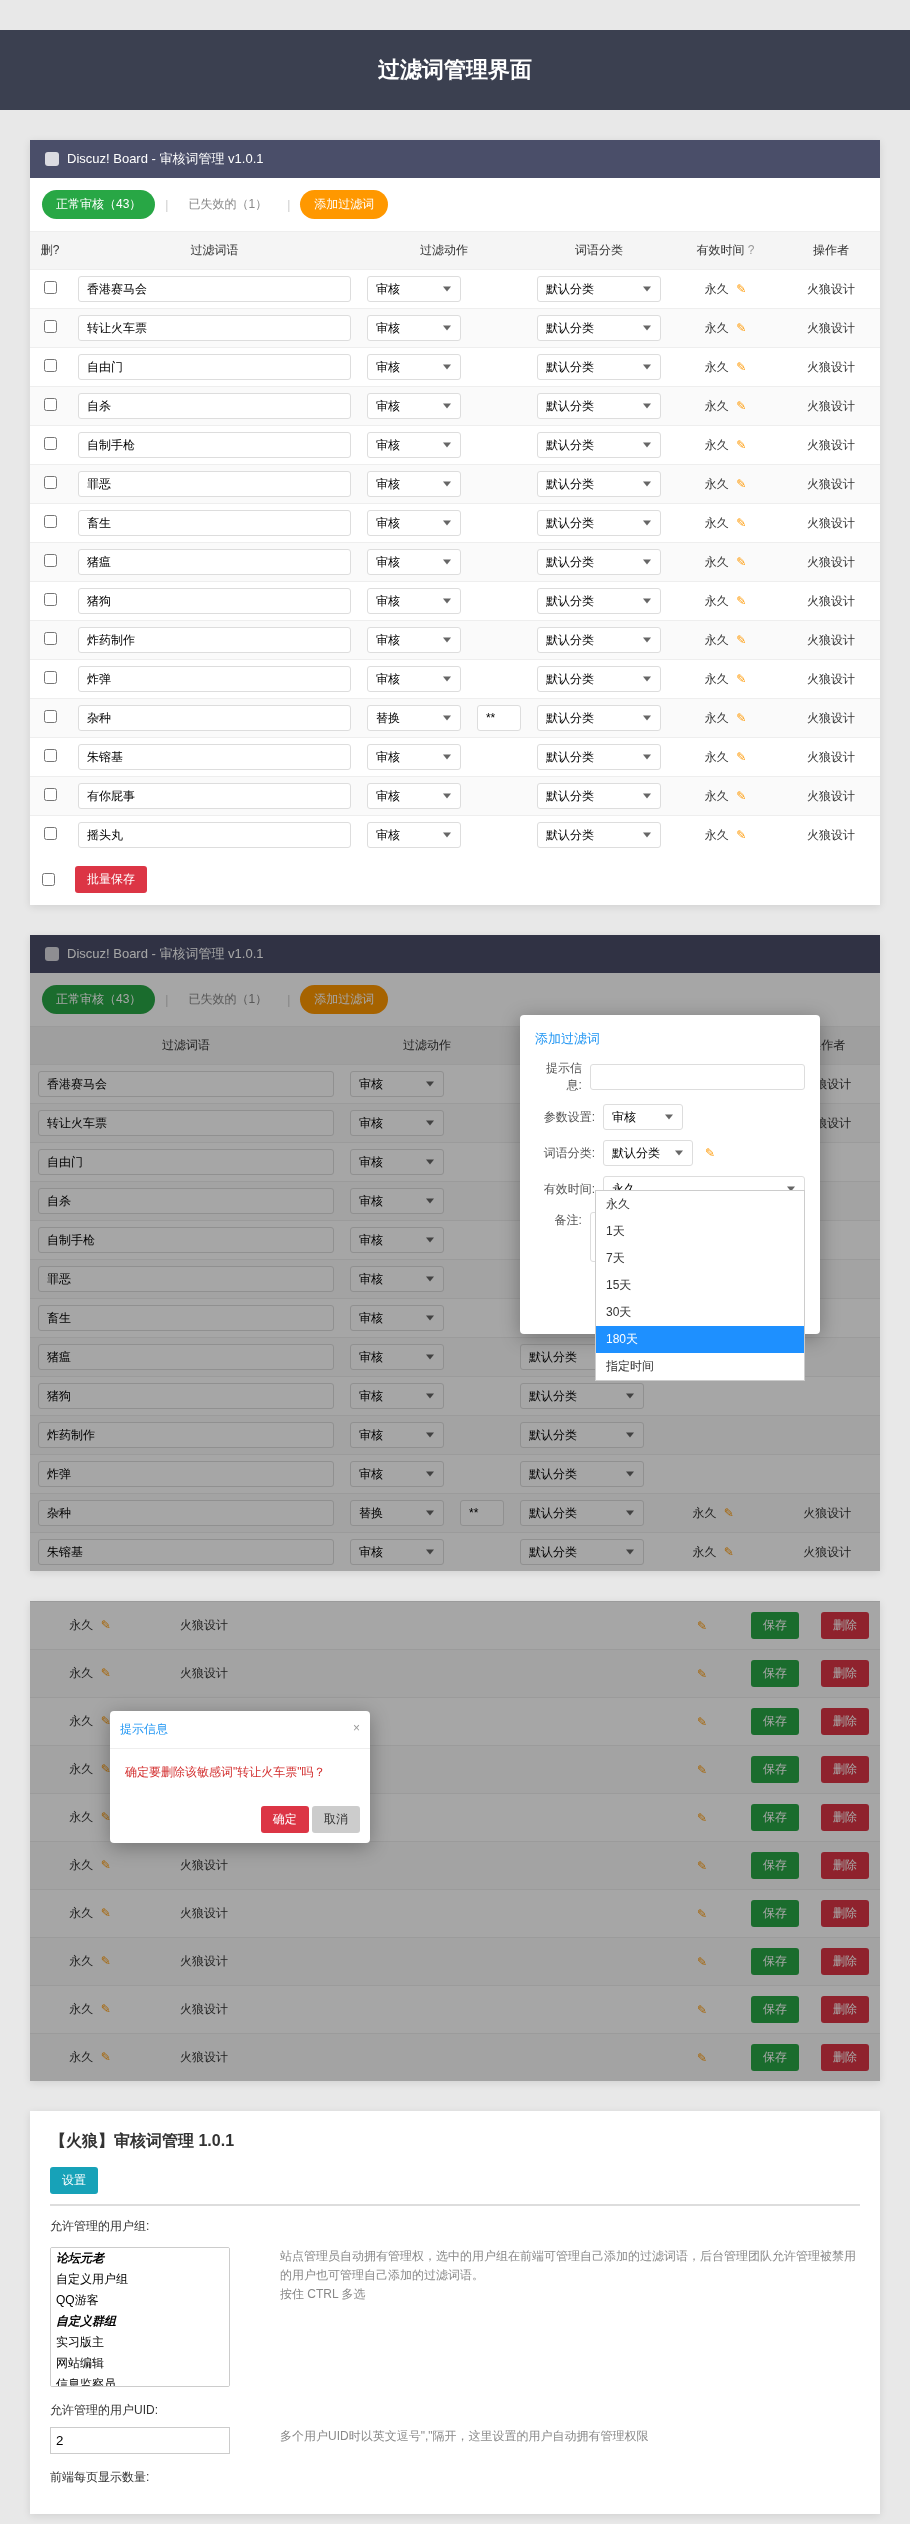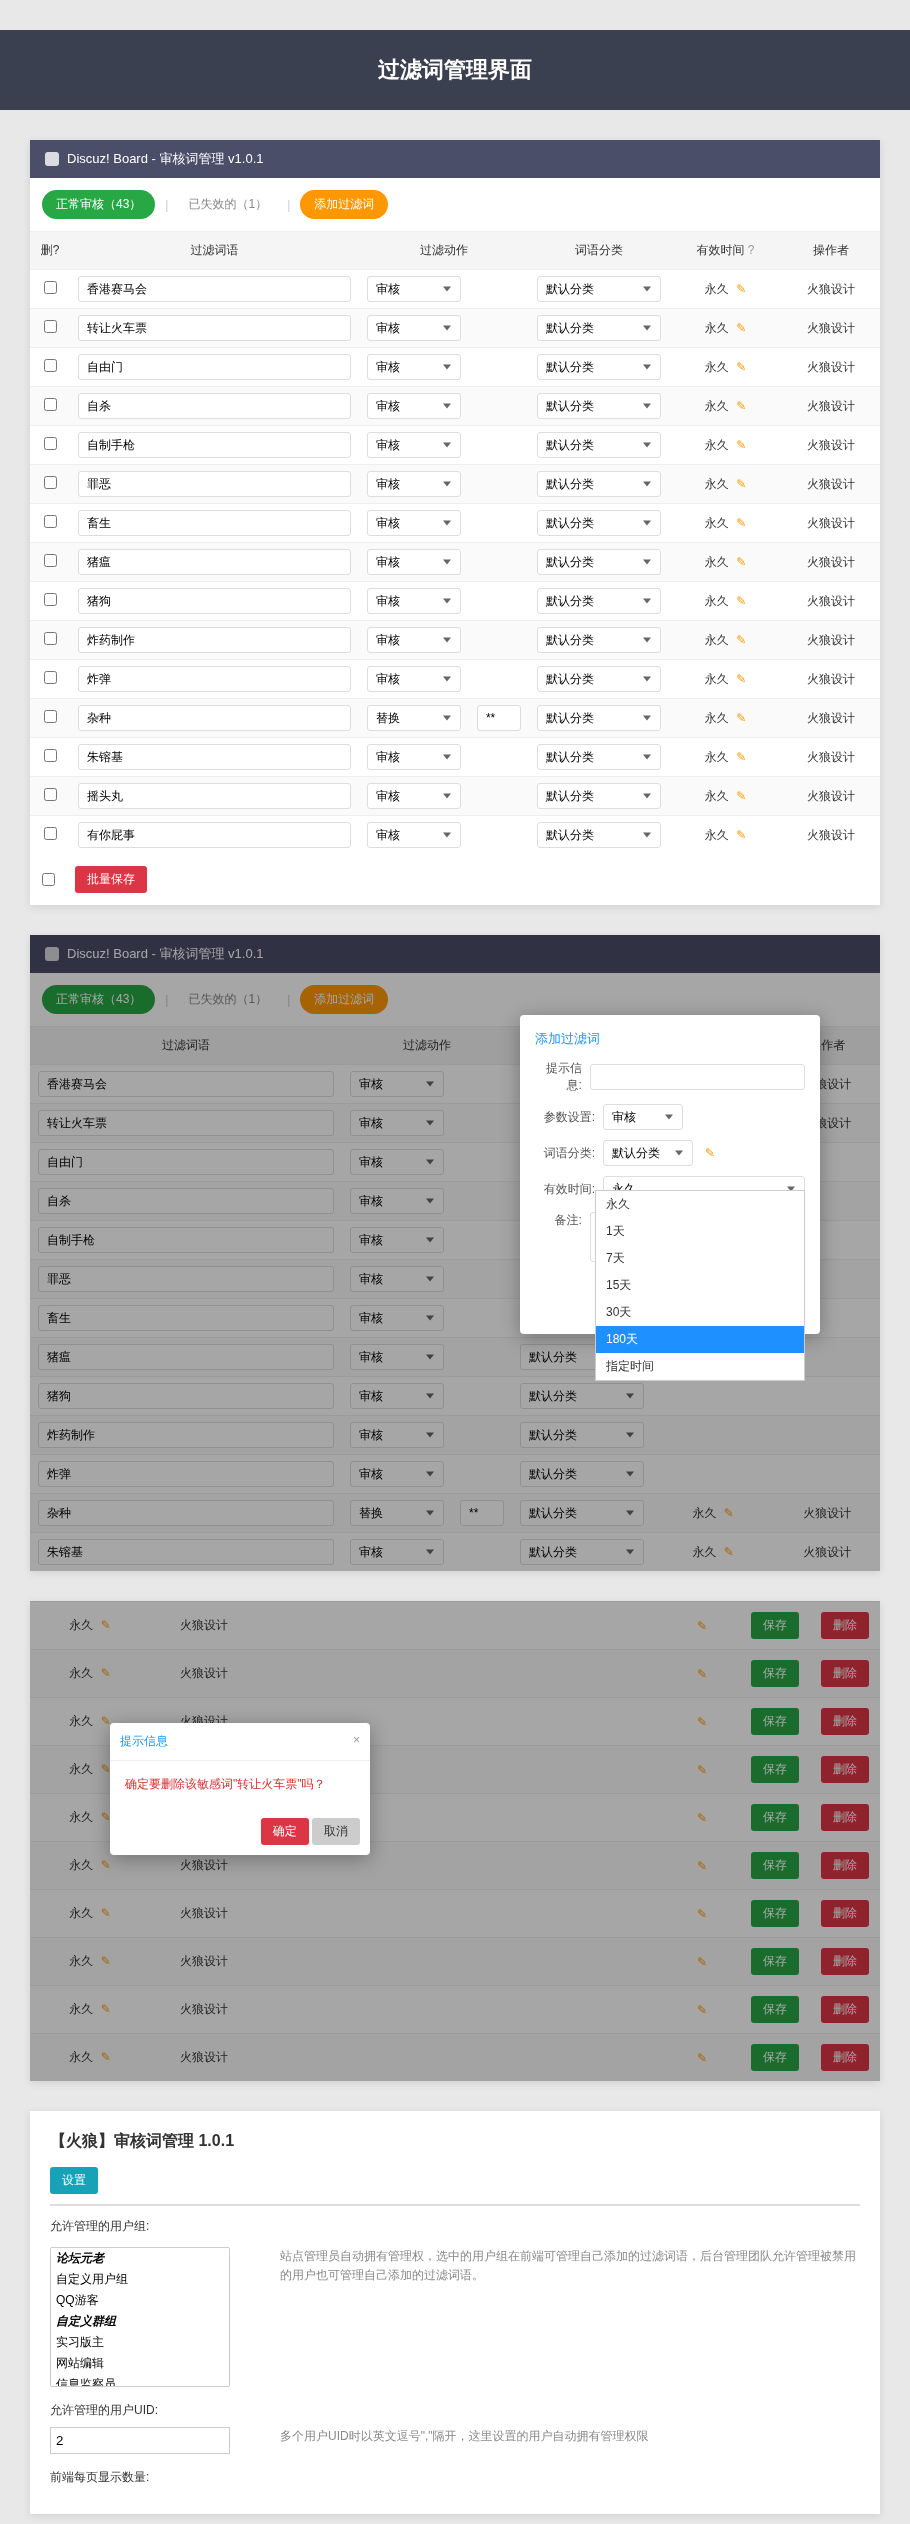--- a/index.html
+++ b/index.html
@@ -34,21 +34,21 @@
 .modal{position:absolute;background:#fff;border-radius:4px;box-shadow:0 4px 20px rgba(0,0,0,0.3);padding:15px;z-index:10}
 .modal-add{right:60px;top:80px;width:300px}
 .modal-title{color:#2196f3;font-size:13px;margin-bottom:12px}
 .frow{display:flex;align-items:center;margin-bottom:10px;gap:8px}
 .flabel{width:60px;text-align:right;font-size:12px;color:#555}
 .dropdown-open{position:absolute;background:#fff;border:1px solid #ccc;right:15px;top:175px;width:210px;z-index:20}
 .dropdown-open div{padding:5px 10px;font-size:12px;cursor:pointer}
 .dropdown-open div:hover,.dropdown-open .hov{background:#1e90ff;color:#fff}
 .panel3{position:relative;padding:0}
 .panel3 .tbl td{padding:10px 8px}
-.modal-confirm{left:80px;top:122px;width:260px;padding:0}
+.modal-confirm{left:80px;top:110px;width:260px;padding:0}
 .modal-confirm .mh{padding:10px;color:#2196f3;border-bottom:1px solid #eee;display:flex;justify-content:space-between}
 .modal-confirm .mb{padding:15px;color:#d32f2f;font-size:12px}
 .modal-confirm .mf{padding:10px;text-align:right}
 .close-x{color:#999;cursor:pointer}
 .panel4{padding:20px}
 .h1{font-size:16px;font-weight:bold;margin-bottom:15px}
 .section-h{font-weight:bold;margin:15px 0 10px;padding-bottom:5px}
 .hr{border:none;border-top:1px solid #ddd}
 .multiselect{width:180px;height:140px;border:1px solid #ccc;font-size:12px}
 .multiselect option{padding:2px 5px}
@@ -249,34 +249,34 @@
           </td>
   <td style="width:60px"></td>
   <td style="width:140px">
             <span class="sel-wrap"><select class="sel"><option>默认分类</option></select></span>
           </td>
   <td class="timecol"><span>永久</span> <span class="pencil">✎</span></td>
   <td>火狼设计</td>
         </tr>
         <tr>
           <td><input type="checkbox" class="cb" style=""></td>
+  <td><input class="inp" value="有你屁事" style=""></td>
+  <td style="width:110px">
+            <span class="sel-wrap"><select class="sel"><option>审核</option></select></span>
+          </td>
+  <td style="width:60px"></td>
+  <td style="width:140px">
+            <span class="sel-wrap"><select class="sel"><option>默认分类</option></select></span>
+          </td>
+  <td class="timecol"><span>永久</span> <span class="pencil">✎</span></td>
+  <td>火狼设计</td>
+        </tr>
+        <tr>
+          <td><input type="checkbox" class="cb" style=""></td>
   <td><input class="inp" value="摇头丸" style=""></td>
-  <td style="width:110px">
-            <span class="sel-wrap"><select class="sel"><option>审核</option></select></span>
-          </td>
-  <td style="width:60px"></td>
-  <td style="width:140px">
-            <span class="sel-wrap"><select class="sel"><option>默认分类</option></select></span>
-          </td>
-  <td class="timecol"><span>永久</span> <span class="pencil">✎</span></td>
-  <td>火狼设计</td>
-        </tr>
-        <tr>
-          <td><input type="checkbox" class="cb" style=""></td>
-  <td><input class="inp" value="有你屁事" style=""></td>
   <td style="width:110px">
             <span class="sel-wrap"><select class="sel"><option>审核</option></select></span>
           </td>
   <td style="width:60px"></td>
   <td style="width:140px">
             <span class="sel-wrap"><select class="sel"><option>默认分类</option></select></span>
           </td>
   <td class="timecol"><span>永久</span> <span class="pencil">✎</span></td>
   <td>火狼设计</td>
         </tr>
@@ -609,20 +609,21 @@
           <option>  网站编辑</option>
           <option>  信息监察员</option>
           <option>  审核员</option>
           <option class="cat">系统用户组</option>
           <option>  管理员</option>
           <option>  超级版主</option>
         </select>
     </div>
     <div class="field-right">
       <div>站点管理员自动拥有管理权，选中的用户组在前端可管理自己添加的过滤词语，后台管理团队允许管理被禁用的用户也可管理自己添加的过滤词语。</div>
+      <div>按住 CTRL 多选</div>
     </div>
   </div>
   <div style="margin:8px 0;font-size:12px">允许管理的用户UID:</div>
   <div class="field-row">
     <div class="field-left"><input class="txt-input" value="2" style=""></div>
     <div class="field-right">多个用户UID时以英文逗号","隔开，这里设置的用户自动拥有管理权限</div>
   </div>
   <div style="margin:8px 0;font-size:12px">前端每页显示数量:</div>
   
   

